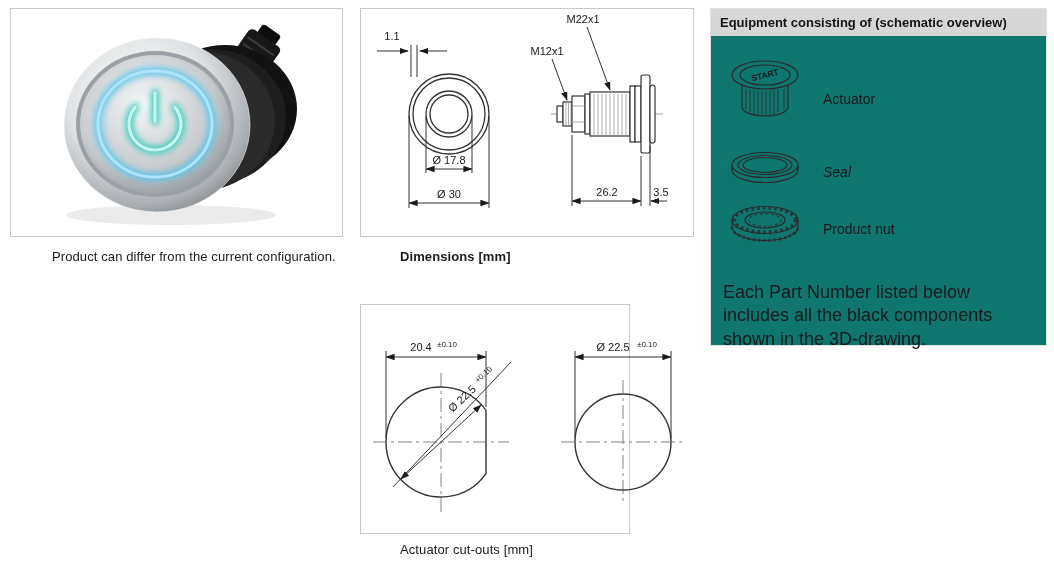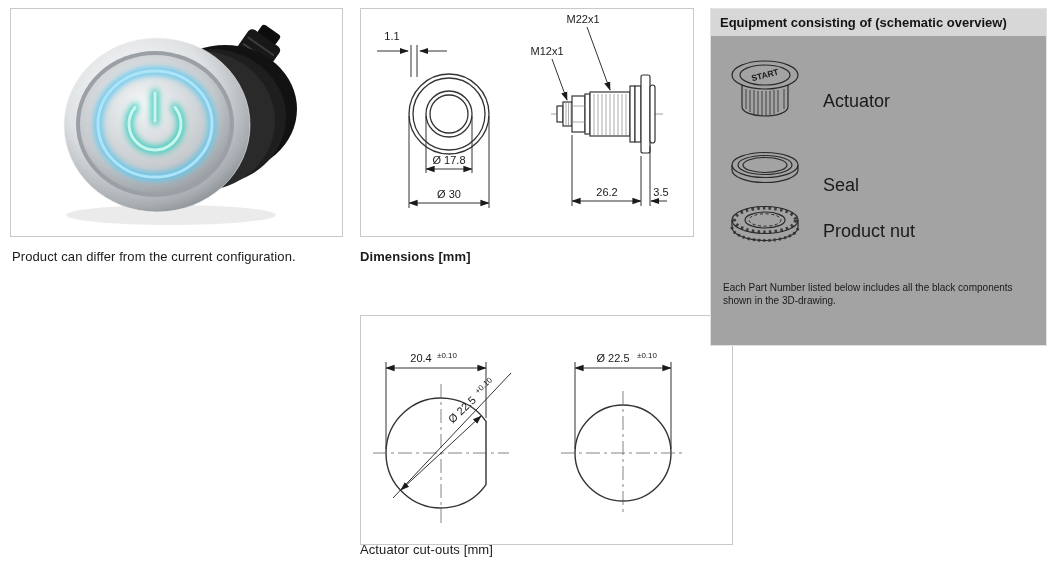--- a/index.html
+++ b/index.html
@@ -1,30 +1,30 @@
 <!DOCTYPE html>
 <html><head>
 <meta charset="utf-8">
 <style>
   * { margin:0; padding:0; box-sizing:border-box; }
   html,body { width:1054px; height:567px; background:#ffffff; overflow:hidden;
               font-family:"Liberation Sans", sans-serif; color:#1a1a1a; }
   .panel { position:absolute; background:#fff; border:1px solid #c9c9c9; }
-  .caption { position:absolute; font-size:13px; color:#1a1a1a; letter-spacing:.1px; }
+  .caption { position:absolute; font-size:13px; color:#1a1a1a; letter-spacing:.1px;margin-left:40px; }
   svg { display:block; }
   svg text { font-family:"Liberation Sans", sans-serif; fill:#1a1a1a; }
   .tech text { font-size:11px; }
   .tech .sup { font-size:8px; }
   .equip { position:absolute; left:710px; top:8px; width:337px; height:338px;
-           background:#a3a3a3; border:1px solid #e2e2e2; }
+           background:#0f766e; border:1px solid #e2e2e2; }
   .equip-header { height:27px; background:#d7d7d7; font-weight:bold; font-size:13px;
                   line-height:27px; padding-left:9px; color:#141414; }
-  .equip-label { position:absolute; left:112px; font-size:18px; }
+  .equip-label { position:absolute; left:112px; font-size:14px; }
   .equip-note { position:absolute; left:12px; top:272px; width:314px;
-                font-size:10px; line-height:1.3; }
+                font-size:18px; line-height:1.3; }
   .equip-icon { position:absolute; left:16px; }
 </style>
 </head>
 <body>
 
 <div class="panel" style="left:10px; top:8px; width:333px; height:229px;">
   <svg viewBox="0 0 331 227" width="331" height="227">
     <defs>
       <radialGradient id="p-bezel" cx="40%" cy="34%" r="78%">
         <stop offset="0" stop-color="#ffffff"></stop>
@@ -154,21 +154,21 @@
       <line x1="245" y1="192" x2="211.5" y2="192" marker-end="url(#d-ar)"></line>
       <line x1="245" y1="192" x2="279.5" y2="192" marker-end="url(#d-ar)"></line>
       <line x1="306" y1="192" x2="290" y2="192" marker-end="url(#d-ar)"></line>
     </g>
     <text x="246" y="187" text-anchor="middle">26.2</text>
     <text x="300" y="187" text-anchor="middle">3.5</text>
   </svg>
 </div>
 <div class="caption" style="left:360px; top:249px;font-weight:bold;">Dimensions [mm]</div>
 
-<div class="panel" style="left:360px; top:315px; width:373px; height:230px;">
+<div class="panel" style="left:360px; top:304px; width:270px; height:230px;">
   <svg class="tech" viewBox="0 0 332 228" width="332" height="228">
     <defs>
       <marker id="c-ar" viewBox="0 0 10 10" refX="9" refY="5" markerWidth="9" markerHeight="9" orient="auto-start-reverse">
         <path d="M0,1.5 L10,5 L0,8.5 Z" fill="#1a1a1a"></path>
       </marker>
     </defs>
 
     <g>
       <path d="M125 105.4 A55 55 0 1 0 125 168.6 Z" fill="none" stroke="#333" stroke-width="1.4"></path>
       <line x1="12" y1="137" x2="148" y2="137" stroke="#666" stroke-width="0.8" stroke-dasharray="14 4 3 4"></line>
@@ -228,21 +228,21 @@
   <svg class="equip-icon" style="top:142px;" viewBox="0 0 76 36" width="76" height="36">
     <g fill="none" stroke="#2a2a2a" stroke-width="1.2">
       <ellipse cx="38" cy="14" rx="33" ry="12.5"></ellipse>
       <ellipse cx="38" cy="14" rx="27" ry="9.5"></ellipse>
       <ellipse cx="38" cy="14" rx="22" ry="7.5"></ellipse>
       <line x1="5" y1="14" x2="5" y2="19"></line>
       <line x1="71" y1="14" x2="71" y2="19"></line>
       <path d="M5 19 A33 12.5 0 0 0 71 19"></path>
     </g>
   </svg>
-  <div class="equip-label" style="top:166px;">Seal</div>
+  <div class="equip-label" style="top:155px;font-style:italic;">Seal</div>
 
   <svg class="equip-icon" style="top:196px;" viewBox="0 0 76 44" width="76" height="44">
     <g fill="none" stroke="#2a2a2a">
       <ellipse cx="38" cy="15" rx="33" ry="13.5" stroke-width="1.2"></ellipse>
       <ellipse cx="38" cy="15" rx="30.5" ry="12" stroke-width="3.2" stroke-dasharray="2.5 3.2" opacity="0.85"></ellipse>
       <ellipse cx="38" cy="15" rx="20" ry="8" stroke-width="1.2"></ellipse>
       <ellipse cx="38" cy="15" rx="16" ry="6.2" stroke-width="1" stroke-dasharray="3 2.5"></ellipse>
       <line x1="5" y1="15" x2="5" y2="22" stroke-width="1.2"></line>
       <line x1="71" y1="15" x2="71" y2="22" stroke-width="1.2"></line>
       <path d="M5 22 A33 13.5 0 0 0 71 22" stroke-width="1.2"></path>

